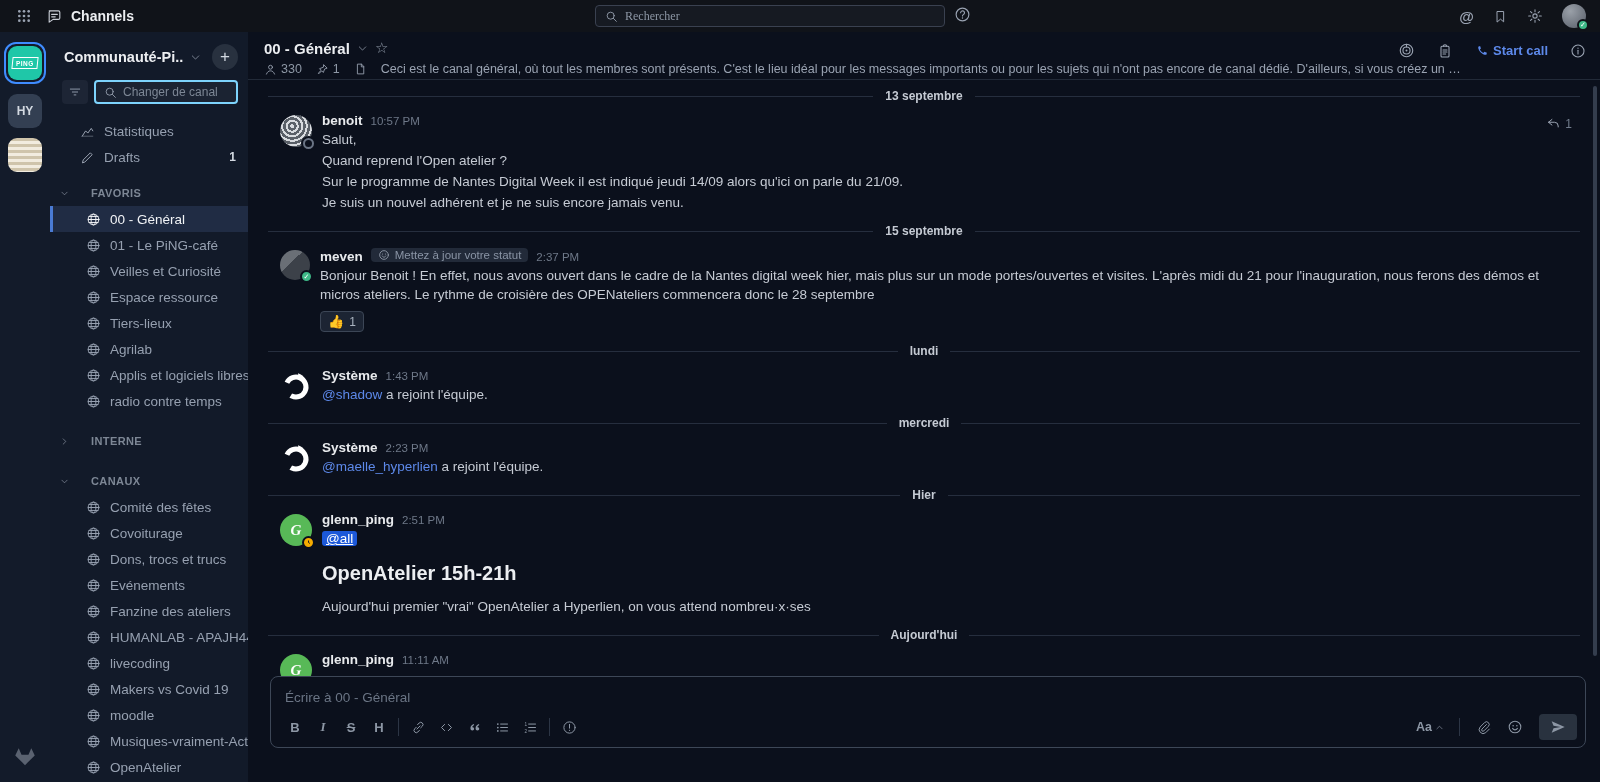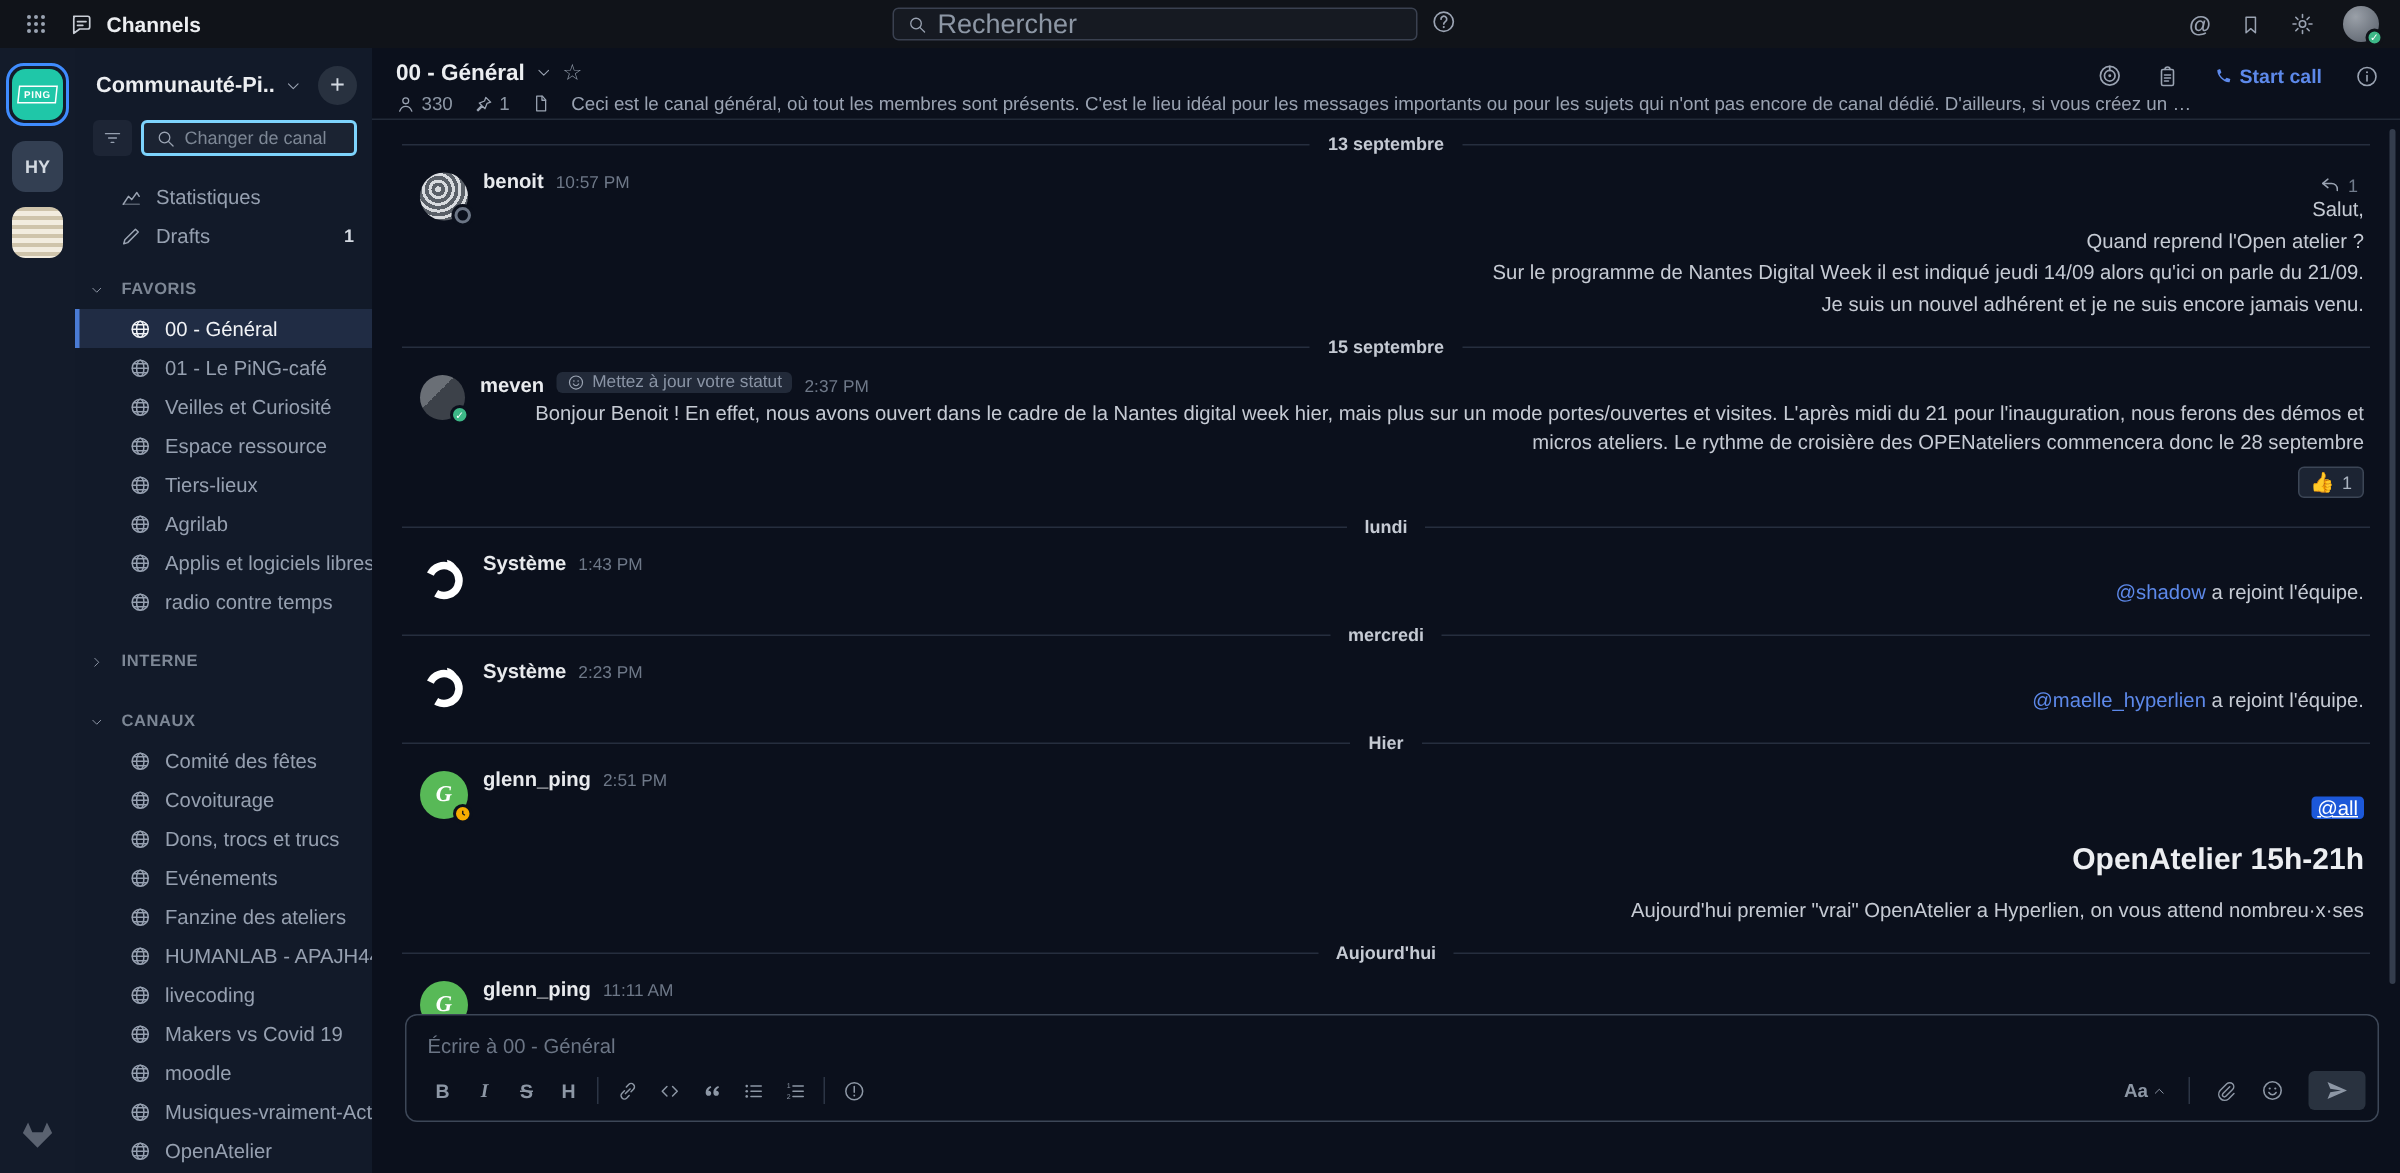--- a/index.html
+++ b/index.html
@@ -8,21 +8,21 @@
 
   
   .topbar { height:32px; background:#101319; display:flex; align-items:center; position:relative; color:#9aa3b2; }
   .topbar-left { display:flex; align-items:center; gap:14px; padding-left:16px; }
   .icon-btn { display:inline-flex; align-items:center; justify-content:center; color:#9aa3b2; cursor:pointer; }
   .icon-btn svg { display:block; }
   .product { display:flex; align-items:center; gap:8px; color:#eceef1; font-weight:700; font-size:14px; }
   .product .icon-btn { color:#c9ced6; }
   .top-search { position:absolute; left:595px; top:5px; width:350px; height:22px; border:1px solid #3a4150;
     background:#161a22; border-radius:4px; display:flex; align-items:center; gap:7px; padding:0 9px; color:#8d97a5; }
-  .top-search input { background:transparent; border:none; outline:none; color:#22c55e; font-size:18px; width:100%; }
+  .top-search input { background:transparent; border:none; outline:none; color:#22c55e; font-size:12px; width:100%;font-family:Liberation Serif, serif; }
   .top-search input::placeholder { color:#8d97a5; }
   .top-help { position:absolute; left:954px; top:6px; }
   .topbar-right { position:absolute; right:14px; top:0; height:32px; display:flex; align-items:center; gap:19px; }
   .avatar-mini { width:24px; height:24px; border-radius:50%; background:radial-gradient(circle at 35% 30%,#9aa0a8,#565d68); position:relative; cursor:pointer; }
   .badge-check { position:absolute; right:-3px; bottom:-3px; width:12px; height:12px; border-radius:50%;
     background:#3db887; border:2px solid #101319; color:#fff; font-size:7px; font-weight:700;
     display:flex; align-items:center; justify-content:center; }
 
   
   .app { display:flex; height:750px; }
@@ -47,21 +47,21 @@
   .search-row { display:flex; align-items:center; gap:6px; padding:2px 10px 10px 12px; }
   .filter-btn { width:26px; height:24px; border-radius:4px; background:#1d2535; display:flex; align-items:center; justify-content:center; cursor:pointer; }
   .ch-search { flex:1; height:24px; background:#1b2332; border:2px solid #7dd3fc; border-radius:4px;
     display:flex; align-items:center; gap:6px; padding:0 8px; }
   .ch-search input { background:transparent; border:none; outline:none; width:100%; color:#c6cbd4; font-size:12px; }
   .ch-search input::placeholder { color:#7d8795; }
   .side-list { flex:1; overflow:hidden; padding-top:4px; font-size:13.5px; }
   .side-item { height:26px; display:flex; align-items:center; gap:9px; padding-left:30px; padding-right:12px; cursor:pointer; }
   .side-item .lbl { white-space:nowrap; overflow:hidden; }
   .side-badge { margin-left:auto; color:#d3d9e1; font-size:12px; font-weight:700; }
-  .section-head { height:26px; display:flex; align-items:center; gap:12px; padding-left:10px; margin-top:14px;
+  .section-head { height:26px; display:flex; align-items:center; gap:22px; padding-left:10px; margin-top:14px;
     font-size:11px; font-weight:700; letter-spacing:.4px; color:#7d8795; cursor:pointer; }
   .channel { height:26px; display:flex; align-items:center; gap:9px; padding-left:36px; cursor:pointer; white-space:nowrap; }
   .channel .glb { display:flex; color:#96a0b0; }
   .channel.sel { background:#202c44; color:#f1f3f6; border-left:3px solid #4a7bd4; padding-left:33px; }
   .channel.sel .glb { color:#f1f3f6; }
 
   
   .main { flex:1; display:flex; flex-direction:column; background:#0b101c; position:relative; }
   .chan-header { height:48px; border-bottom:1px solid #222a38; padding:5px 16px 0 16px; position:relative; flex:none; }
   .ch-title-row { display:flex; align-items:center; gap:7px; color:#eceef1; font-weight:700; font-size:15px; height:22px; }
@@ -82,21 +82,21 @@
   .av-benoit { background:repeating-radial-gradient(circle at 38% 35%, #d8dbdf 0 2px, #5a6068 2px 4.5px); }
   .av-meven { background:linear-gradient(135deg,#6a6f76 0 40%,#3c4149 40% 100%); width:30px; height:30px; }
   .av-glenn { background:#58b957; display:flex; align-items:center; justify-content:center;
     color:#fff; font-style:italic; font-weight:700; font-size:15px; font-family:"Liberation Serif","DejaVu Serif",serif; }
   .st-offline { position:absolute; right:-2px; bottom:-2px; width:11px; height:11px; border-radius:50%;
     background:#0b101c; border:2px solid #6b7585; box-shadow:0 0 0 2px #0b101c; }
   .st-online { position:absolute; right:-3px; bottom:-3px; width:13px; height:13px; border-radius:50%; background:#3db887;
     border:2px solid #0b101c; color:#fff; font-size:7px; font-weight:700; display:flex; align-items:center; justify-content:center; }
   .st-away { position:absolute; right:-3px; bottom:-3px; width:13px; height:13px; border-radius:50%; background:#f5ab00;
     border:2px solid #0b101c; display:flex; align-items:center; justify-content:center; }
-  .msg-body { flex:1; min-width:0;text-align:right; }
+  .msg-body { flex:1; min-width:0; }
   .msg-head { display:flex; align-items:baseline; gap:8px; }
   .uname { color:#e8eaed; font-weight:700; font-size:13.5px; cursor:pointer; }
   .time { color:#6e7888; font-size:11.5px; }
   .mtext { color:#c6cbd4; font-size:13.5px; line-height:19px; margin-top:2px; }
   .mlink { color:#5d89ea; text-decoration:none; cursor:pointer; }
   .mention-chip { background:#1c58d9; color:#fff; border-radius:3px; padding:0 4px; cursor:pointer;text-decoration:underline; }
   .status-chip { display:inline-flex; align-items:center; gap:5px; background:#222a39; border-radius:4px;
     padding:1px 7px; color:#8a94a5; font-size:11.5px; font-weight:400; cursor:pointer; }
   .reaction { display:inline-flex; align-items:center; gap:5px; margin-top:7px; padding:2px 7px;
     border:1px solid #3c4656; background:#1c2433; border-radius:4px; font-size:12px; color:#aab3c0; cursor:pointer; }

